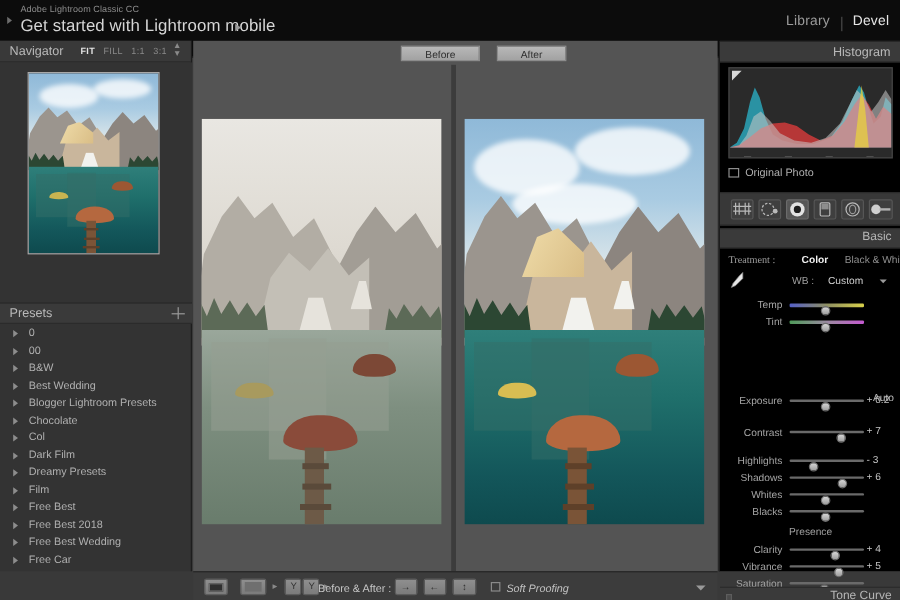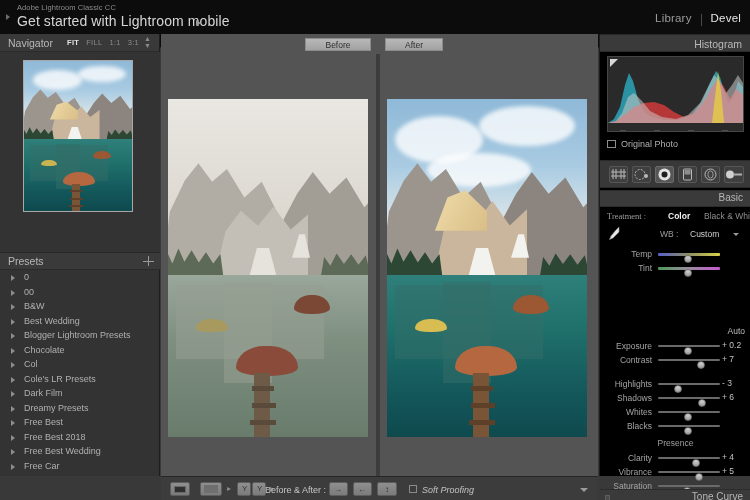--- a/index.html
+++ b/index.html
@@ -82,21 +82,21 @@
   }
 
   
   .center {
     position:absolute; left:161px; top:34px; width:437px; height:442px; background:#545454;
   }
   .ba-tabs { position:absolute; left:0; top:0; width:437px; height:20px; }
   .ba-tab {
     position:absolute; top:4px; height:13px; line-height:13px; text-align:center;
     background:linear-gradient(#b8b8b8,#a2a2a2); border:1px solid #8c8c8c;
-    font-size:8.5px; color:#2e2e2e;
+    font-size:8.5px; color:#2e2e2e;margin-left:29px;
   }
   .ba-before { left:144px; width:66px; }
   .ba-after  { left:224px; width:58px; }
 
   .ba-split { position:absolute; left:215px; top:20px; width:4px; height:422px; background:#3c3c3c; }
 
   .photo-pane { position:absolute; top:20px; height:422px; }
   .pane-left  { left:0;   width:215px; }
   .pane-right { left:219px; width:218px; }
 
@@ -293,23 +293,23 @@
     </div>
 
     <div class="preset-list" id="preset-list">
         <div class="preset-row"><span class="tri"></span><span>0</span></div>
         <div class="preset-row"><span class="tri"></span><span>00</span></div>
         <div class="preset-row"><span class="tri"></span><span>B&amp;W</span></div>
         <div class="preset-row"><span class="tri"></span><span>Best Wedding</span></div>
         <div class="preset-row"><span class="tri"></span><span>Blogger Lightroom Presets</span></div>
         <div class="preset-row"><span class="tri"></span><span>Chocolate</span></div>
         <div class="preset-row"><span class="tri"></span><span>Col</span></div>
-        <div class="preset-row"><span class="tri"></span><span>Cole's LR Presets</span></div>
         <div class="preset-row"><span class="tri"></span><span>Dark Film</span></div>
         <div class="preset-row"><span class="tri"></span><span>Dreamy Presets</span></div>
+        <div class="preset-row"><span class="tri"></span><span>Film</span></div>
         <div class="preset-row"><span class="tri"></span><span>Free Best</span></div>
         <div class="preset-row"><span class="tri"></span><span>Free Best 2018</span></div>
         <div class="preset-row"><span class="tri"></span><span>Free Best Wedding</span></div>
         <div class="preset-row"><span class="tri"></span><span>Free Car</span></div>
       </div>
 
   </div>
 
   <div class="center">
     <div class="ba-tabs">
@@ -502,21 +502,21 @@
           <div class="sl-name">Tint</div>
           <div class="sl-track tint">
             <div class="sl-knob" style="left: 26px;"></div>
           </div>
           <div class="sl-val"></div>
         </div>
       </div>
 
     <div class="auto-lbl" style="top:292px;">Auto</div>
     <div id="tone-sliders">
-        <div class="sl-row" style="top: 305px;">
+        <div class="sl-row" style="top: 293px;">
           <div class="sl-name">Exposure</div>
           <div class="sl-track">
             <div class="sl-knob" style="left: 26px;"></div>
           </div>
           <div class="sl-val">+ 0.2</div>
         </div>
         <div class="sl-row" style="top: 319px;">
           <div class="sl-name">Contrast</div>
           <div class="sl-track">
             <div class="sl-knob" style="left: 39.2px;"></div>

